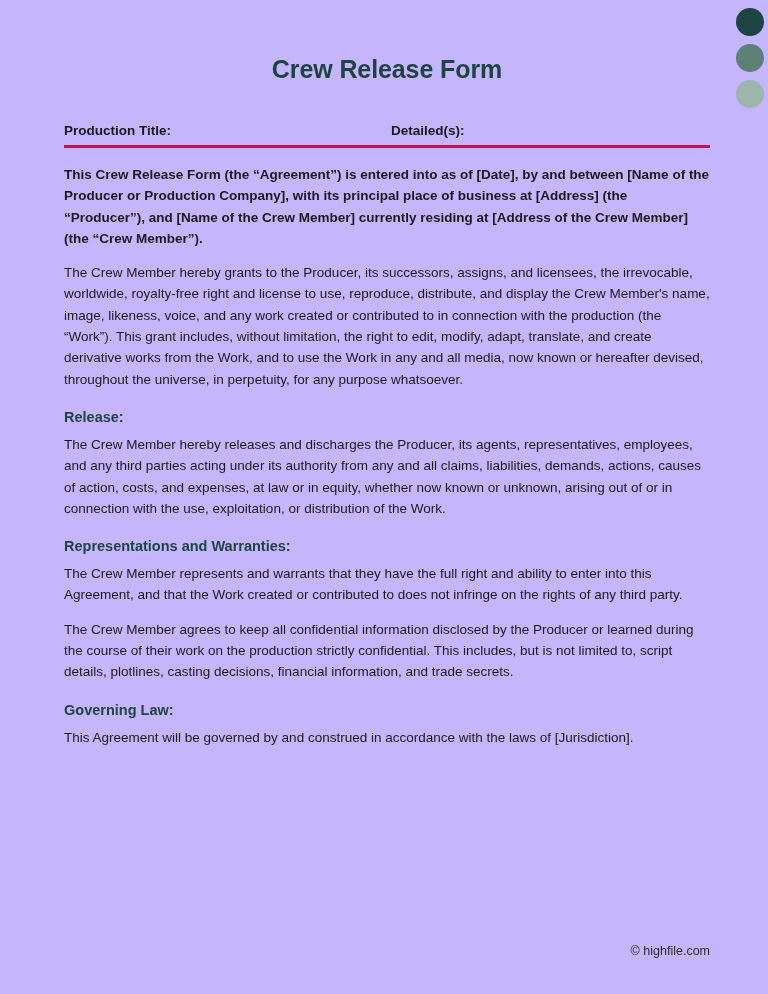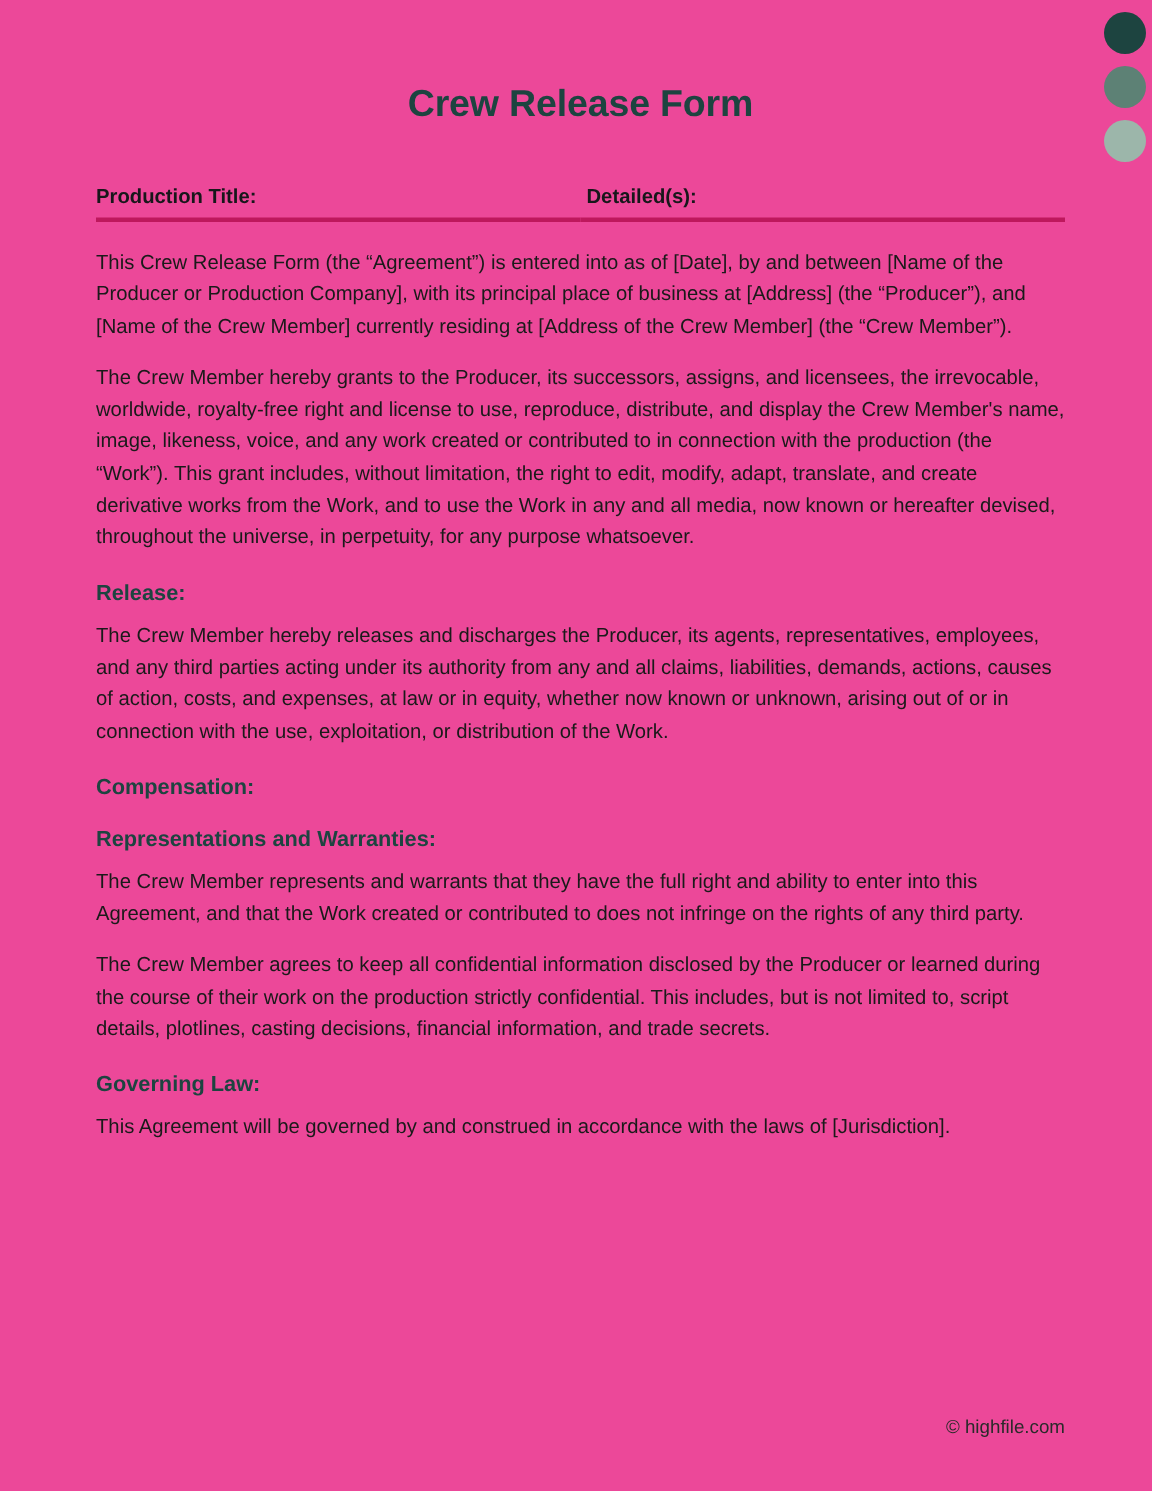--- a/index.html
+++ b/index.html
@@ -9,21 +9,21 @@
   }
   body {
     font-family: "Liberation Sans", sans-serif;
     -webkit-font-smoothing: antialiased;
   }
   .page {
     position: relative;
     width: 768px;
     height: 994px;
     margin: 0 auto;
-    background: #ec4899;
+    background: #c4b5fd;
     overflow: hidden;
     box-sizing: border-box;
     padding-left: 29px;
   }
 
   
   .deco-circles {
     position: absolute;
     top: 0;
     right: 0;
@@ -87,21 +87,21 @@
 
   
   .para {
     margin: 0;
     padding-top: 13px;
     font-size: 13.5px;
     line-height: 21.3px;
     color: #1a1a1a;
     text-align: left;
   }
-  .para.intro { padding-top: 16px; }
+  .para.intro { padding-top: 16px; font-weight: bold; }
 
   .section-heading {
     margin: 0;
     padding-top: 19px;
     font-size: 14.5px;
     font-weight: bold;
     color: #1d4440;
   }
   .section-heading + .para { padding-top: 9px; }
 
@@ -139,21 +139,20 @@
       </tbody>
     </table>
 
     <p class="para intro">This Crew Release Form (the “Agreement”) is entered into as of [Date], by and between [Name of the Producer or Production Company], with its principal place of business at [Address] (the “Producer”), and [Name of the Crew Member] currently residing at [Address of the Crew Member] (the “Crew Member”).</p>
 
     <p class="para">The Crew Member hereby grants to the Producer, its successors, assigns, and licensees, the irrevocable, worldwide, royalty-free right and license to use, reproduce, distribute, and display the Crew Member's name, image, likeness, voice, and any work created or contributed to in connection with the production (the “Work”). This grant includes, without limitation, the right to edit, modify, adapt, translate, and create derivative works from the Work, and to use the Work in any and all media, now known or hereafter devised, throughout the universe, in perpetuity, for any purpose whatsoever.</p>
 
     <h2 class="section-heading">Release:</h2>
     <p class="para">The Crew Member hereby releases and discharges the Producer, its agents, representatives, employees, and any third parties acting under its authority from any and all claims, liabilities, demands, actions, causes of action, costs, and expenses, at law or in equity, whether now known or unknown, arising out of or in connection with the use, exploitation, or distribution of the Work.</p>
 
-    <h2 class="section-heading">Compensation:</h2>
 
     <h2 class="section-heading">Representations and Warranties:</h2>
     <p class="para">The Crew Member represents and warrants that they have the full right and ability to enter into this Agreement, and that the Work created or contributed to does not infringe on the rights of any third party.</p>
 
     <p class="para">The Crew Member agrees to keep all confidential information disclosed by the Producer or learned during the course of their work on the production strictly confidential. This includes, but is not limited to, script details, plotlines, casting decisions, financial information, and trade secrets.</p>
 
     <h2 class="section-heading">Governing Law:</h2>
     <p class="para">This Agreement will be governed by and construed in accordance with the laws of [Jurisdiction].</p>
 
   </div>

